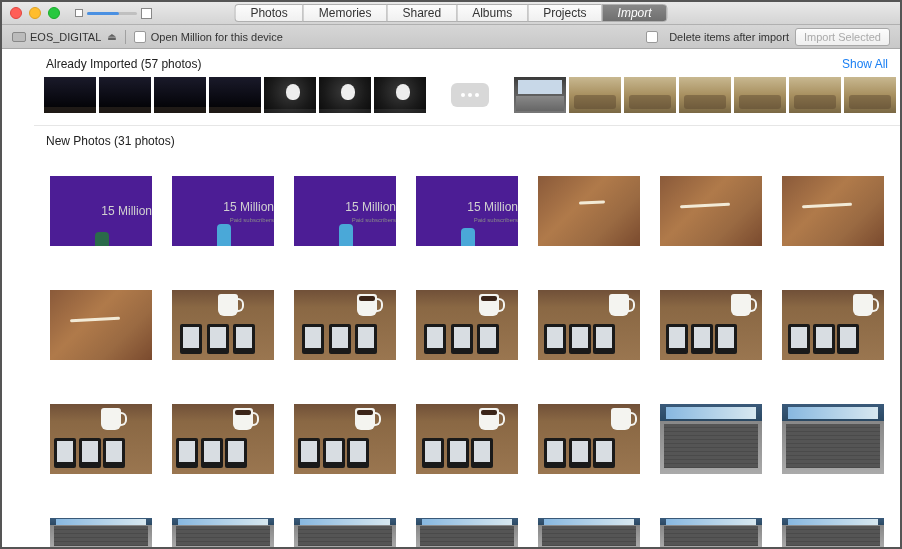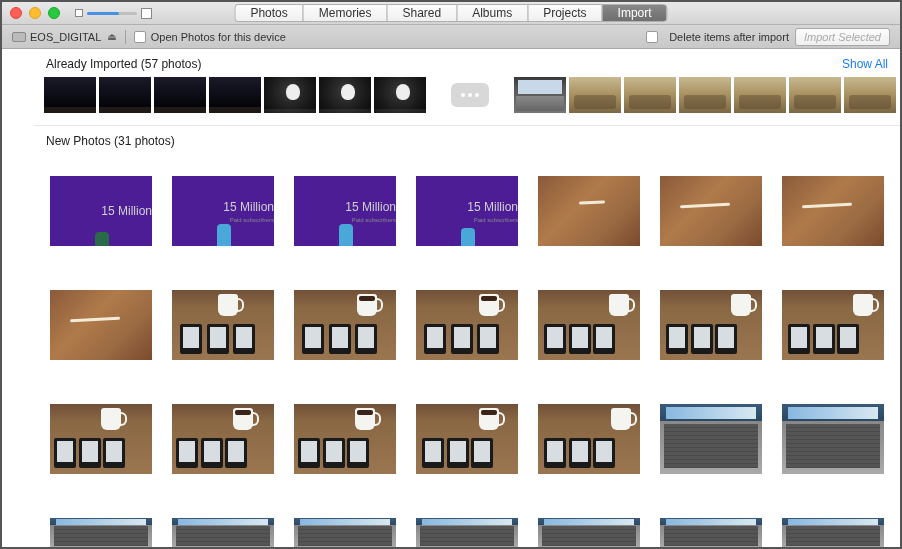--- a/index.html
+++ b/index.html
@@ -37,42 +37,42 @@
   display:flex; height:18px;
 }
 .tab {
   font-size:12px; padding:2px 15px;
   background:linear-gradient(to bottom,#fcfcfc,#f0f0f0);
   border:1px solid #b0b0b0; border-right:none;
   display:flex; align-items:center; color:#333;
   cursor:pointer;
 }
 .tab:first-child{border-radius:4px 0 0 4px;}
-.tab:last-child{border-right:1px solid #b0b0b0;border-radius:0 4px 4px 0;}
+.tab:last-child{border-right:1px solid #b0b0b0;border-radius:0 4px 4px 0;font-style:italic;}
 .tab.active { background:linear-gradient(to bottom,#888,#6f6f6f); color:#fff; }
 
 .devicebar {
   height:24px;
   background:linear-gradient(to bottom,#d6d6d6,#c8c8c8);
   border-bottom:1px solid #a8a8a8;
   display:flex; align-items:center; padding:0 10px;
   font-size:11px; color:#333;
 }
 .device-icon { width:14px; height:10px; background:#bbb; border:1px solid #888; border-radius:2px; margin-right:4px;}
 .eject { margin-left:6px; font-size:10px; color:#606060;}
 .sep { width:1px; height:14px; background:#a0a0a0; margin:0 8px;}
 .checkbox { width:12px; height:12px; background:#fff; border:1px solid #999; border-radius:2px; margin-right:5px;}
 .devicebar-right { margin-left:auto; display:flex; gap:6px; align-items:center;}
 .btn {
   font-size:11px; padding:2px 8px; border-radius:3px;
   border:1px solid #a8a8a8;
   background:linear-gradient(to bottom,#fcfcfc,#efefef);
   color:#333; height:18px; display:flex; align-items:center;
 }
-.btn.disabled { color:#aaa;font-style:italic; }
+.btn.disabled { color:#aaa; }
 .btn.primary {
   background:linear-gradient(to bottom,#5aa7f7,#2f7fe1);
   border-color:#2a6fc5; color:#fff;
 }
 
 .content {
   height: calc(549px - 23px - 24px - 4px);
   overflow-y:scroll;
   background:#fff;
   padding-left:32px;
@@ -166,21 +166,21 @@
     <div class="tab active">Import</div>
   </div>
 </div>
 
 <div class="devicebar">
   <div class="device-icon"></div>
   <span>EOS_DIGITAL</span>
   <span class="eject">⏏</span>
   <div class="sep"></div>
   <div class="checkbox"></div>
-  <span>Open Photos for this device</span>
+  <span>Open Million for this device</span>
   <div class="devicebar-right">
     <div class="checkbox"></div>
     <span>Delete items after import</span>
     <div class="btn disabled">Import Selected</div>
   </div>
 </div>
 
 <div class="content">
 
   <div class="section-header">

